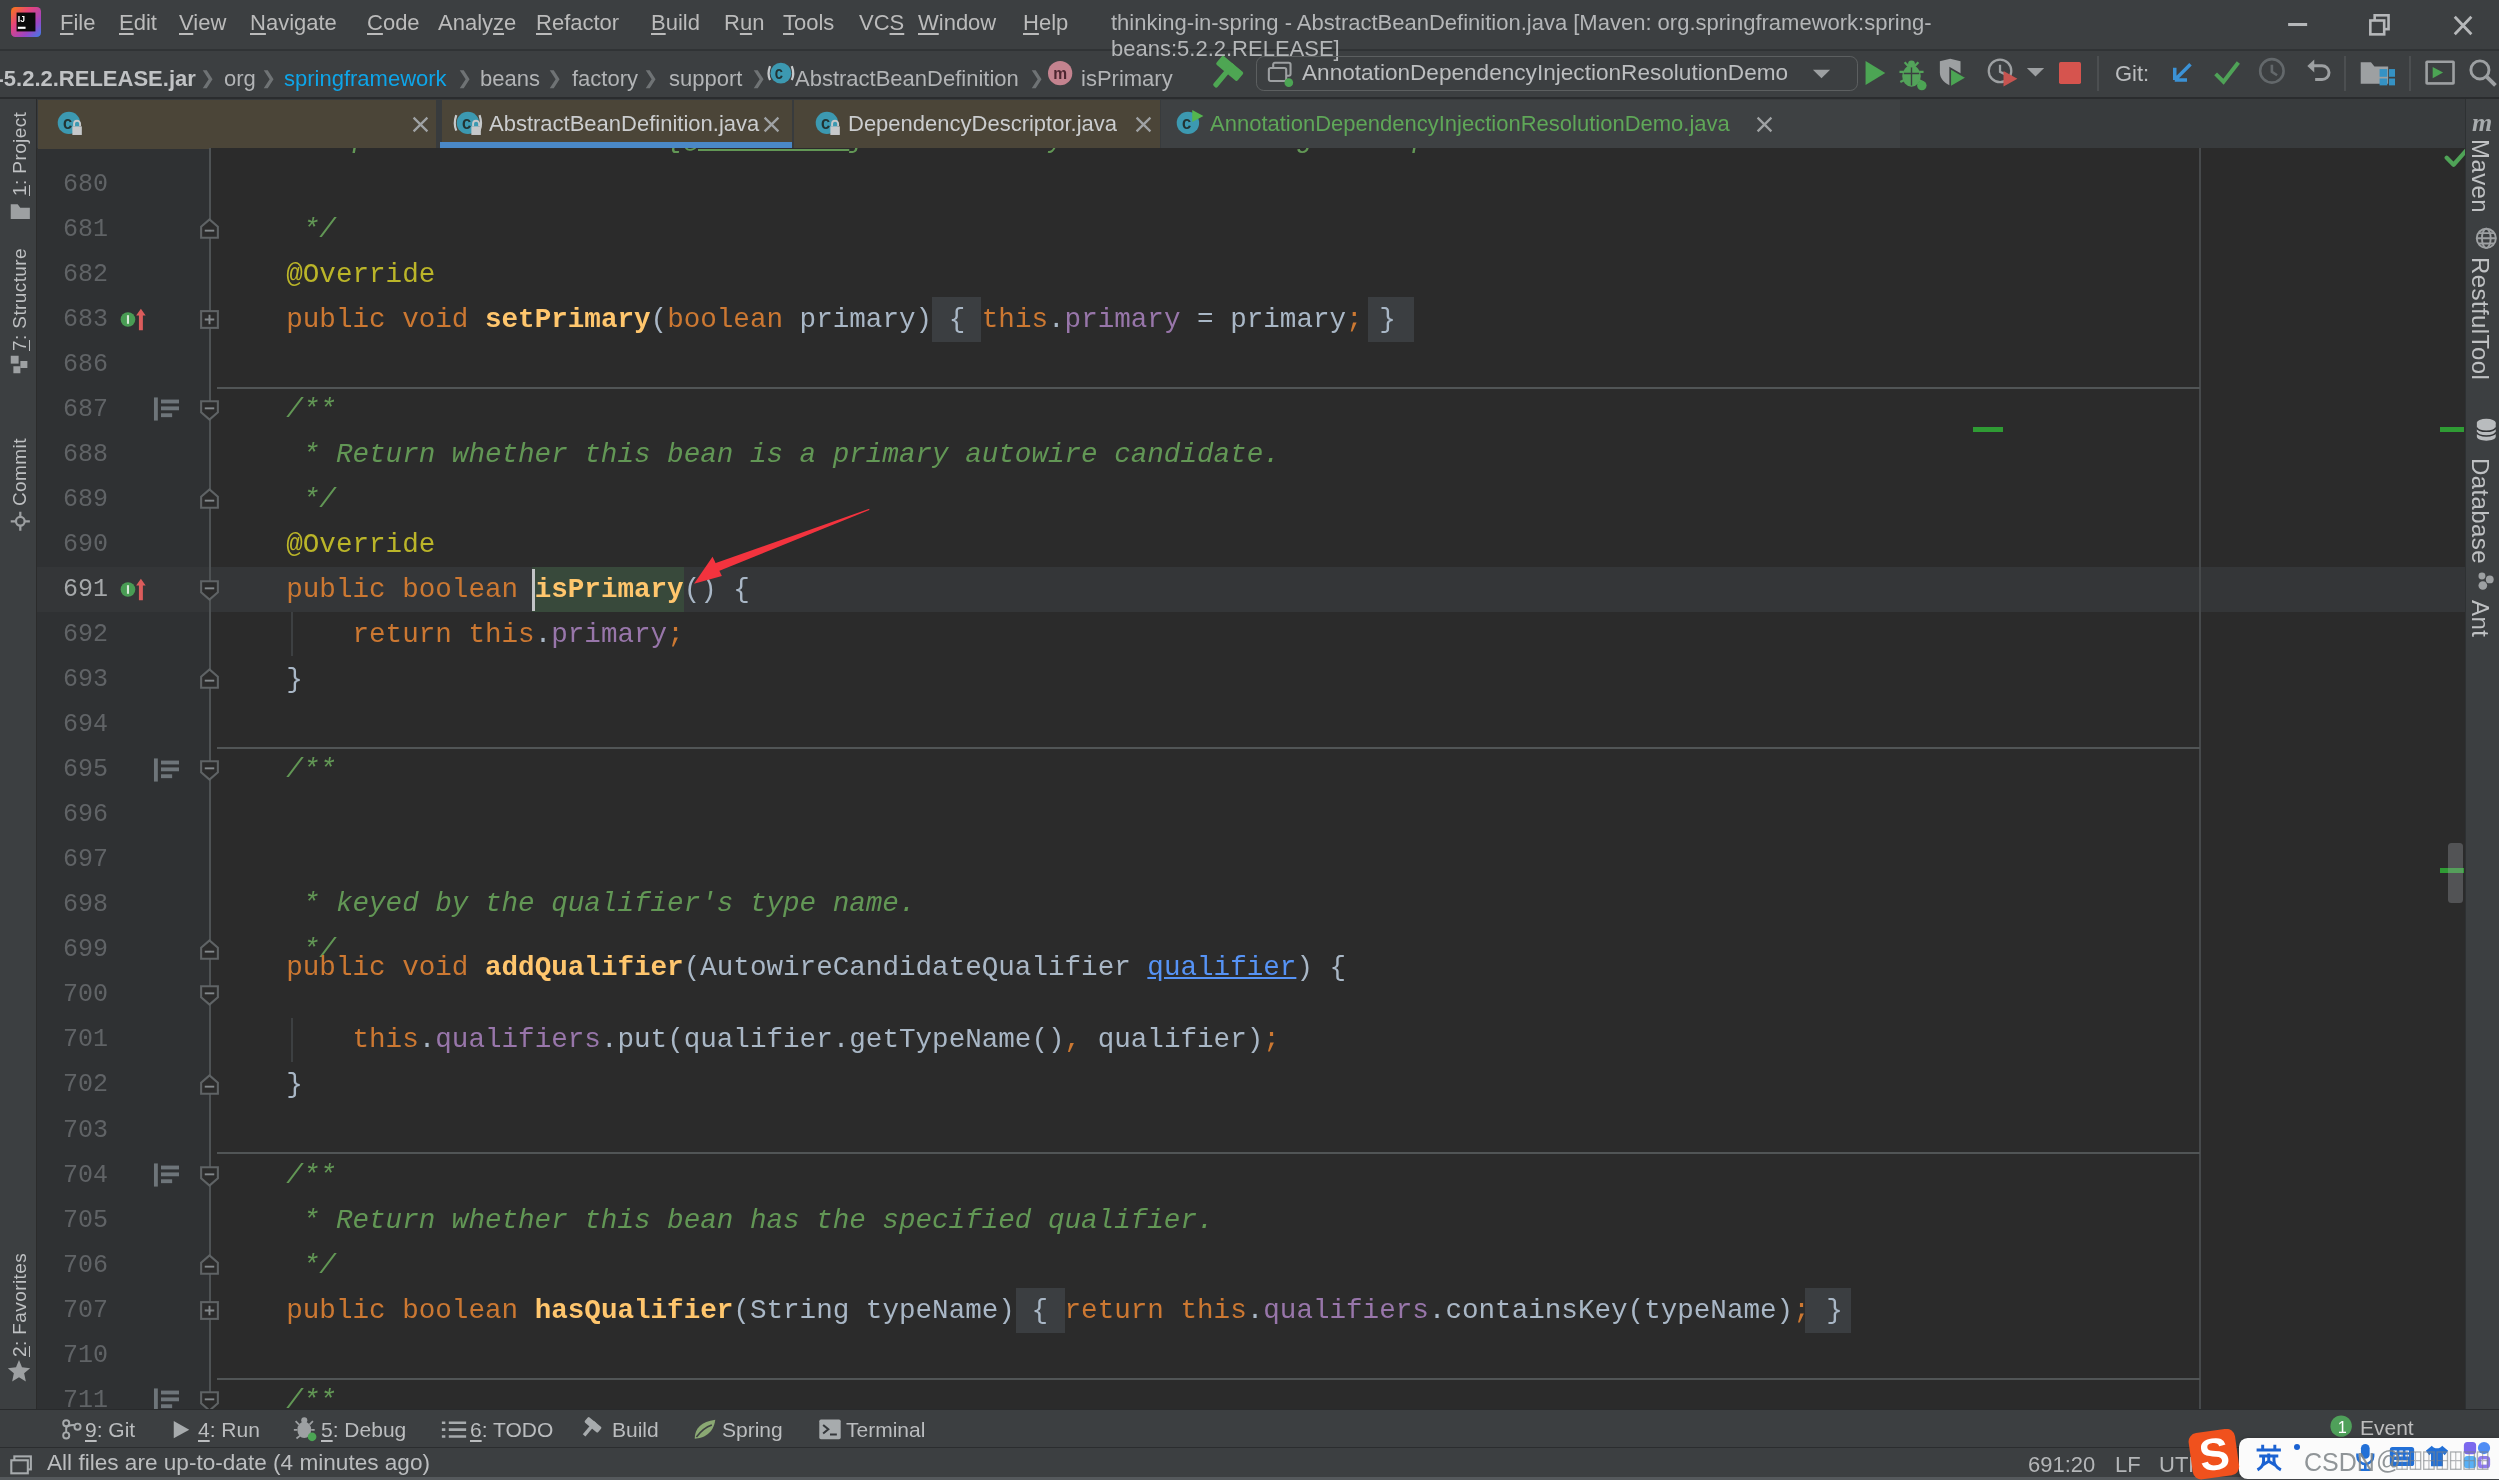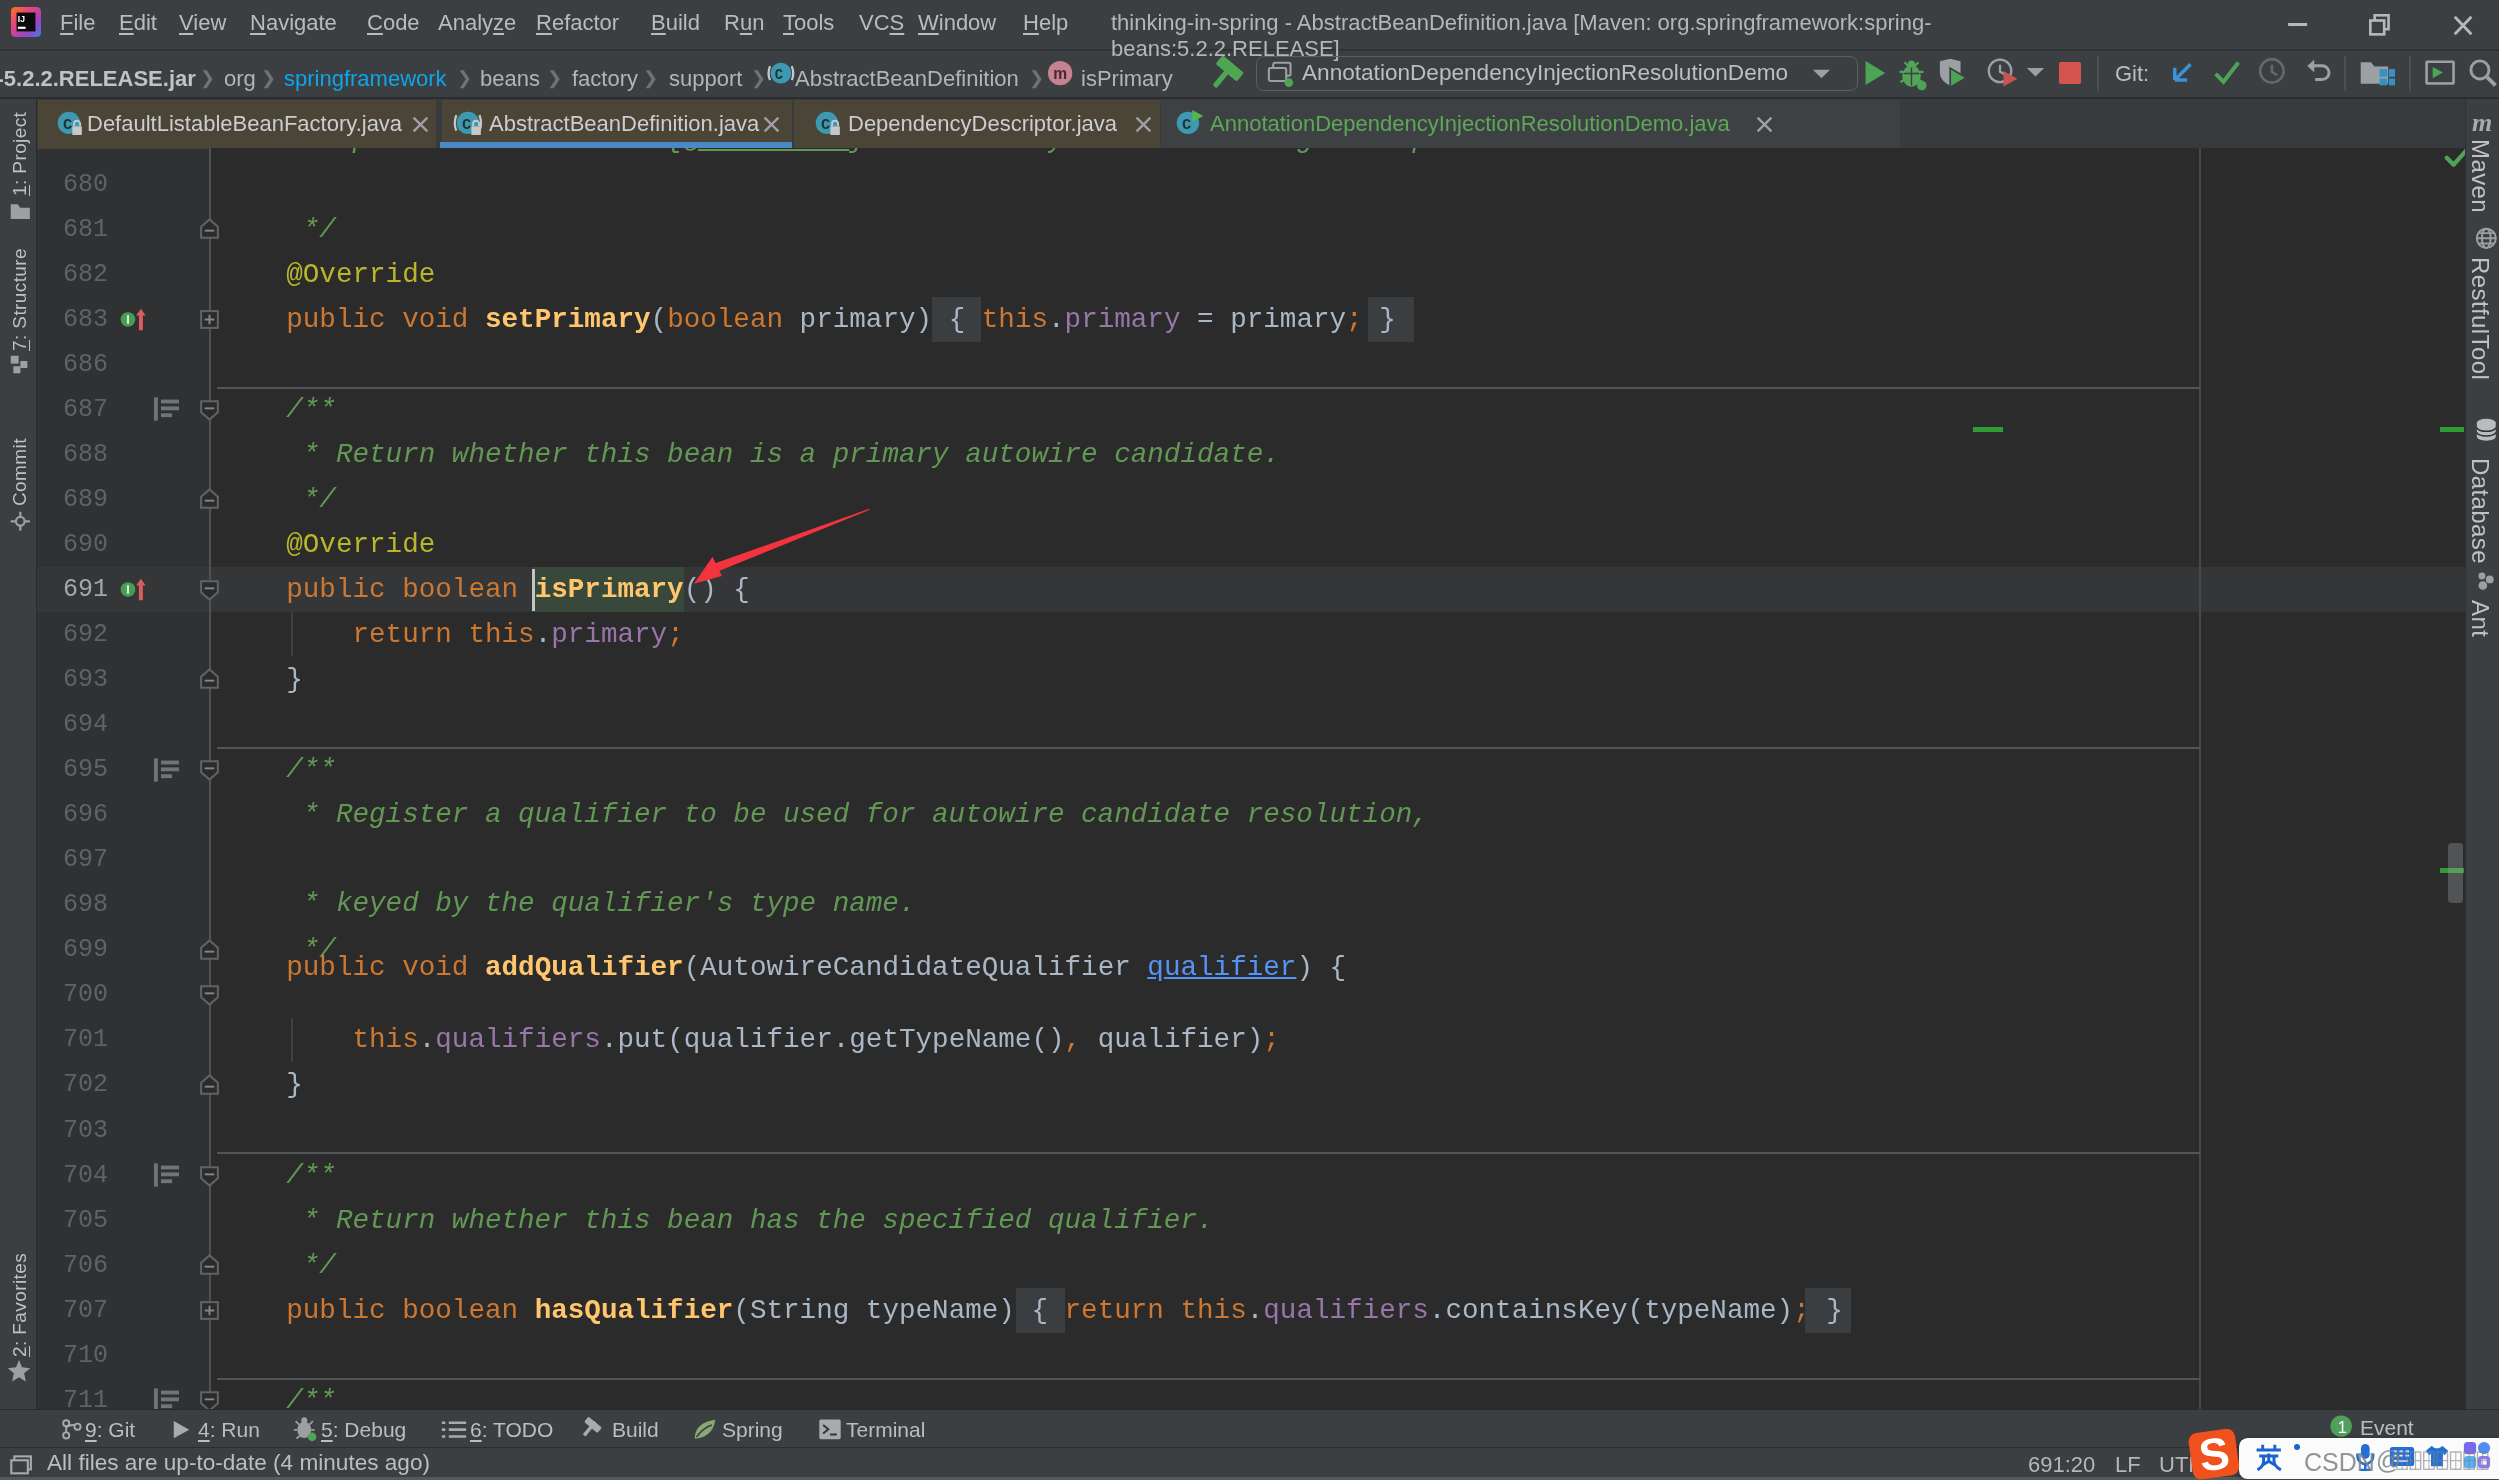--- a/index.html
+++ b/index.html
@@ -174,21 +174,20 @@
       <circle cx="15" cy="15" r="10.5" fill="none" stroke="#9da0a2" stroke-width="3.4"></circle>
       <path d="M23 23 L33 33" stroke="#9da0a2" stroke-width="4.5"></path>
     </svg>
 <div class="abs" style="left:38px;top:100px;width:398px;height:49px;background:#4b4538"></div>
 <svg class="abs" style="left:54px;top:110px" width="35" height="31" viewBox="0 0 40 36">
       <circle cx="17" cy="15" r="13" fill="#3c99b1"></circle>
       <text x="10" y="22" font-family="Liberation Mono" font-size="18" font-weight="bold" fill="#233">C</text>
       <rect x="21" y="19" width="11" height="10" fill="#c6c8ca"></rect>
       <path d="M23 19 v-3 a3.5 3.5 0 0 1 7 0 v3" fill="none" stroke="#c6c8ca" stroke-width="2.2"></path>
     </svg>
-<div class="abs" style="left:87px;top:100px;font-size:22px;color:#cbcdcf;line-height:47px;height:49px">DefaultListableBeanFactory.java</div>
 <svg class="abs" style="left:411px;top:115px" width="19" height="19" viewBox="0 0 22 22">
       <path d="M3 3 L19 19 M19 3 L3 19" stroke="#9fa2a4" stroke-width="2.6"></path>
     </svg>
 <div class="abs" style="left:442px;top:100px;width:350px;height:49px;background:#4b4538"></div>
 <svg class="abs" style="left:453px;top:110px" width="35" height="31" viewBox="0 0 40 36">
       <circle cx="17" cy="15" r="13" fill="#3c99b1"></circle>
       <text x="10" y="22" font-family="Liberation Mono" font-size="18" font-weight="bold" fill="#233">C</text>
       <path d="M3.5 6 q-3.5 10 0 18" stroke="#c6c9cb" stroke-width="2.6" fill="none"></path>
       <path d="M30.5 6 q3.5 10 0 18" stroke="#c6c9cb" stroke-width="2.6" fill="none"></path>
       <rect x="21" y="19" width="11" height="10" fill="#c6c8ca"></rect>
@@ -405,21 +404,20 @@
 <div class="abs mono" style="left:183px;top:104px;"><span class="p">    </span><span class="a">@Override</span></div>
 <div class="abs mono" style="left:183px;top:149px;"><span class="p">    </span><span class="k">public void </span><span class="m">setPrimary</span><span class="p">(</span><span class="k">boolean</span><span class="p"> primary) </span><span class="p">{ </span><span class="k">this</span><span class="p">.</span><span class="f">primary</span><span class="p"> = primary</span><span class="k">;</span><span class="p"> }</span></div>
 <div class="abs mono" style="left:183px;top:239px;"><span class="c">    /**</span></div>
 <div class="abs mono" style="left:183px;top:284px;"><span class="c">     * Return whether this bean is a primary autowire candidate.</span></div>
 <div class="abs mono" style="left:183px;top:329px;"><span class="c">     */</span></div>
 <div class="abs mono" style="left:183px;top:374px;"><span class="p">    </span><span class="a">@Override</span></div>
 <div class="abs mono" style="left:183px;top:419px;"><span class="p">    </span><span class="k">public boolean </span><span class="m">isPrimary</span><span class="p">() {</span></div>
 <div class="abs mono" style="left:183px;top:464px;"><span class="p">        </span><span class="k">return this</span><span class="p">.</span><span class="f">primary</span><span class="k">;</span></div>
 <div class="abs mono" style="left:183px;top:509px;"><span class="p">    }</span></div>
 <div class="abs mono" style="left:183px;top:599px;"><span class="c">    /**</span></div>
-<div class="abs mono" style="left:183px;top:644px;"><span class="c">     * Register a qualifier to be used for autowire candidate resolution,</span></div>
 <div class="abs mono" style="left:183px;top:689px;margin-top:44px;"><span class="c">     * keyed by the qualifier's type name.</span></div>
 <div class="abs mono" style="left:183px;top:779px;"><span class="c">     */</span></div>
 <div class="abs mono" style="left:183px;top:797px;"><span class="p">    </span><span class="k">public void </span><span class="m">addQualifier</span><span class="p">(AutowireCandidateQualifier </span><span class="u">qualifier</span><span class="p">) {</span></div>
 <div class="abs mono" style="left:183px;top:869px;"><span class="p">        </span><span class="k">this</span><span class="p">.</span><span class="f">qualifiers</span><span class="p">.put(qualifier.getTypeName()</span><span class="k">,</span><span class="p"> qualifier)</span><span class="k">;</span></div>
 <div class="abs mono" style="left:183px;top:914px;"><span class="p">    }</span></div>
 <div class="abs mono" style="left:183px;top:1005px;"><span class="c">    /**</span></div>
 <div class="abs mono" style="left:183px;top:1050px;"><span class="c">     * Return whether this bean has the specified qualifier.</span></div>
 <div class="abs mono" style="left:183px;top:1095px;"><span class="c">     */</span></div>
 <div class="abs mono" style="left:183px;top:1140px;"><span class="p">    </span><span class="k">public boolean </span><span class="m">hasQualifier</span><span class="p">(String typeName) </span><span class="p">{ </span><span class="k">return this</span><span class="p">.</span><span class="f">qualifiers</span><span class="p">.containsKey(typeName)</span><span class="k">;</span><span class="p"> }</span></div>
 <div class="abs mono" style="left:183px;top:1230px;"><span class="c">    /**</span></div>

